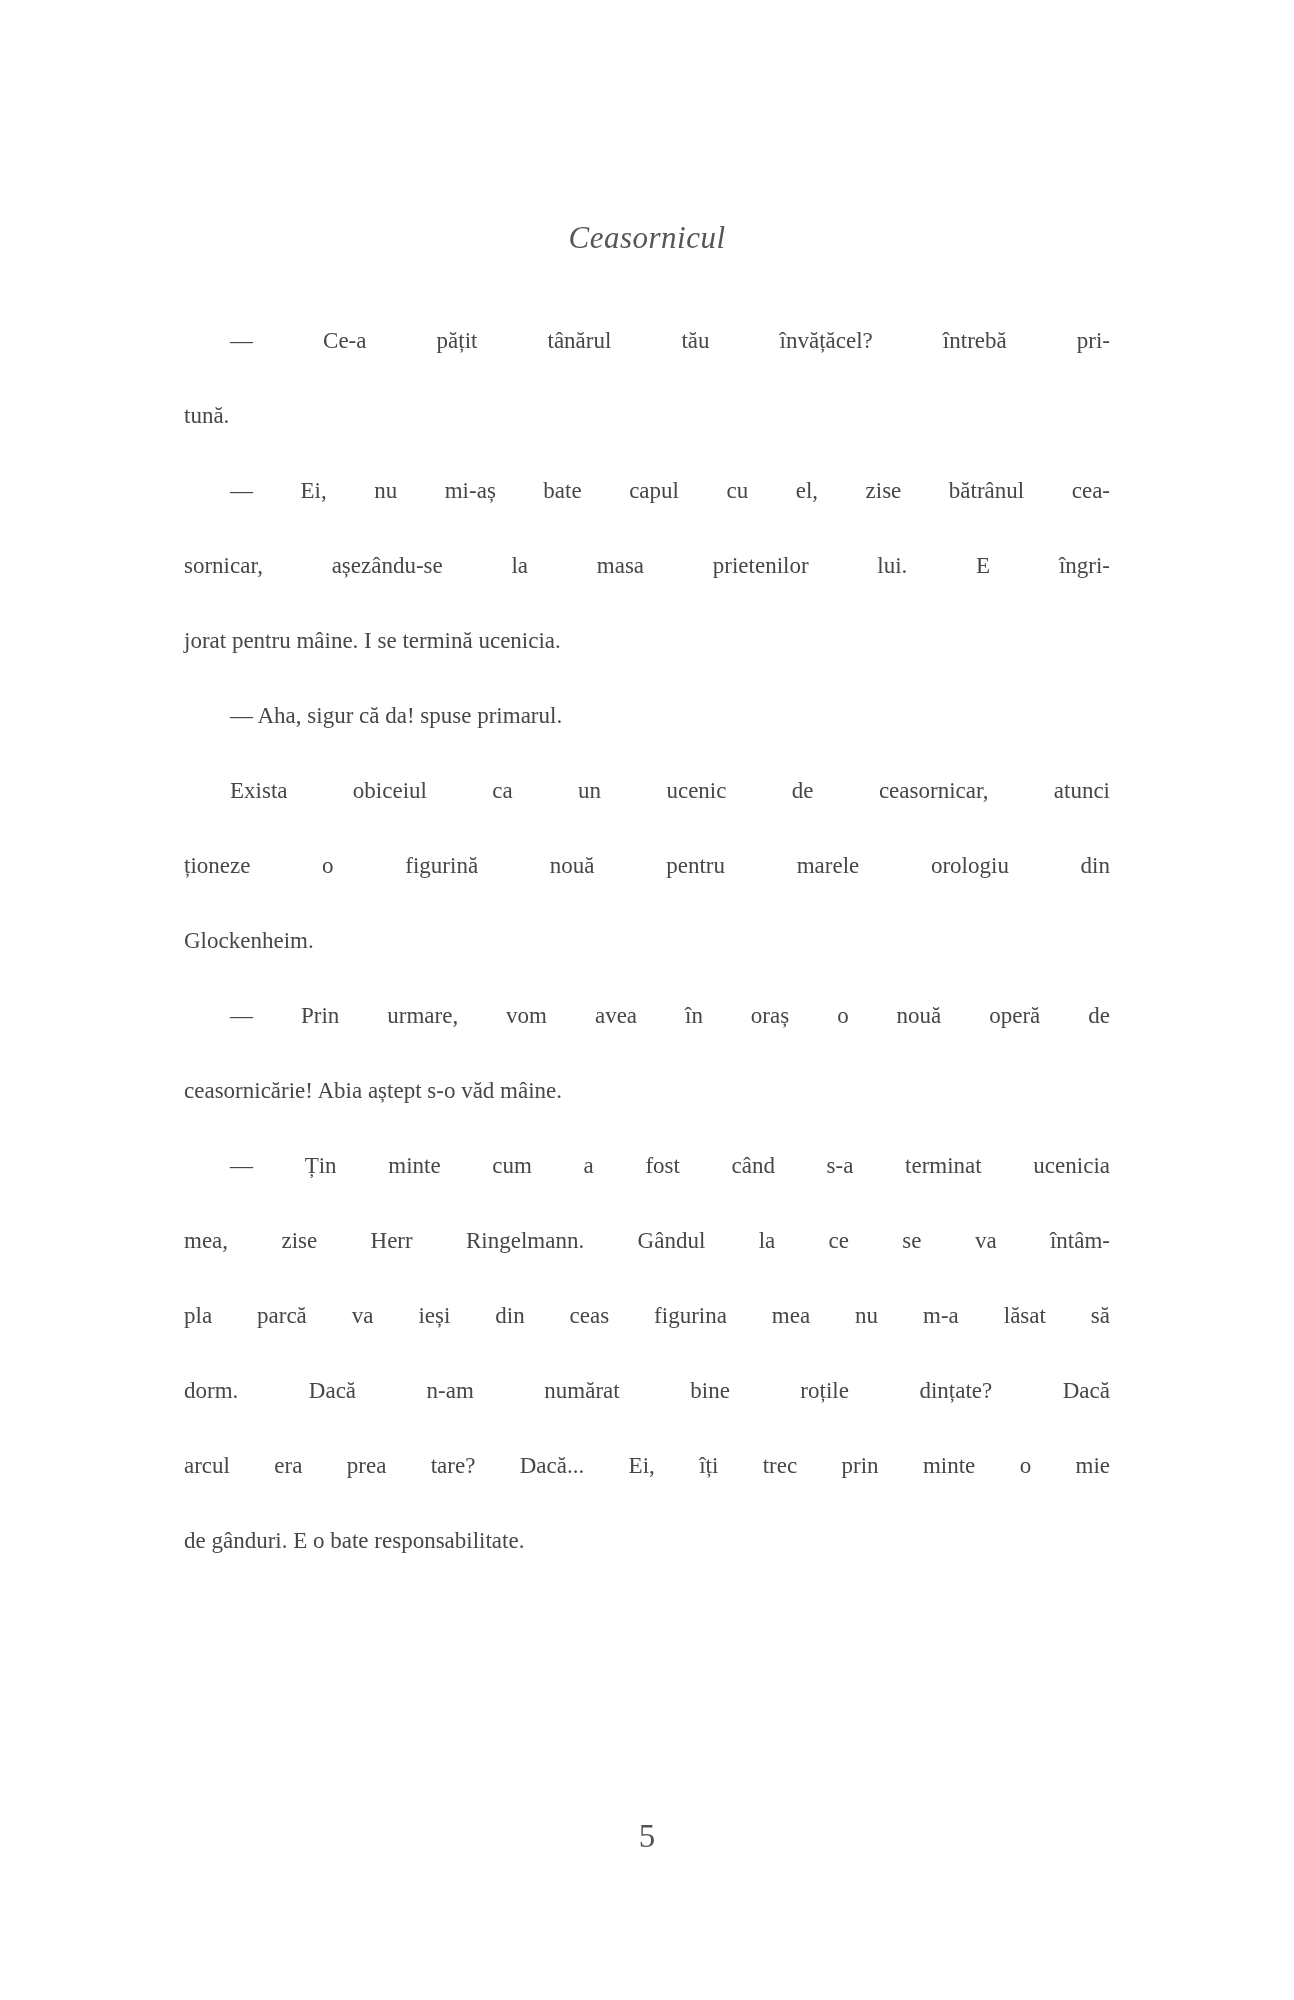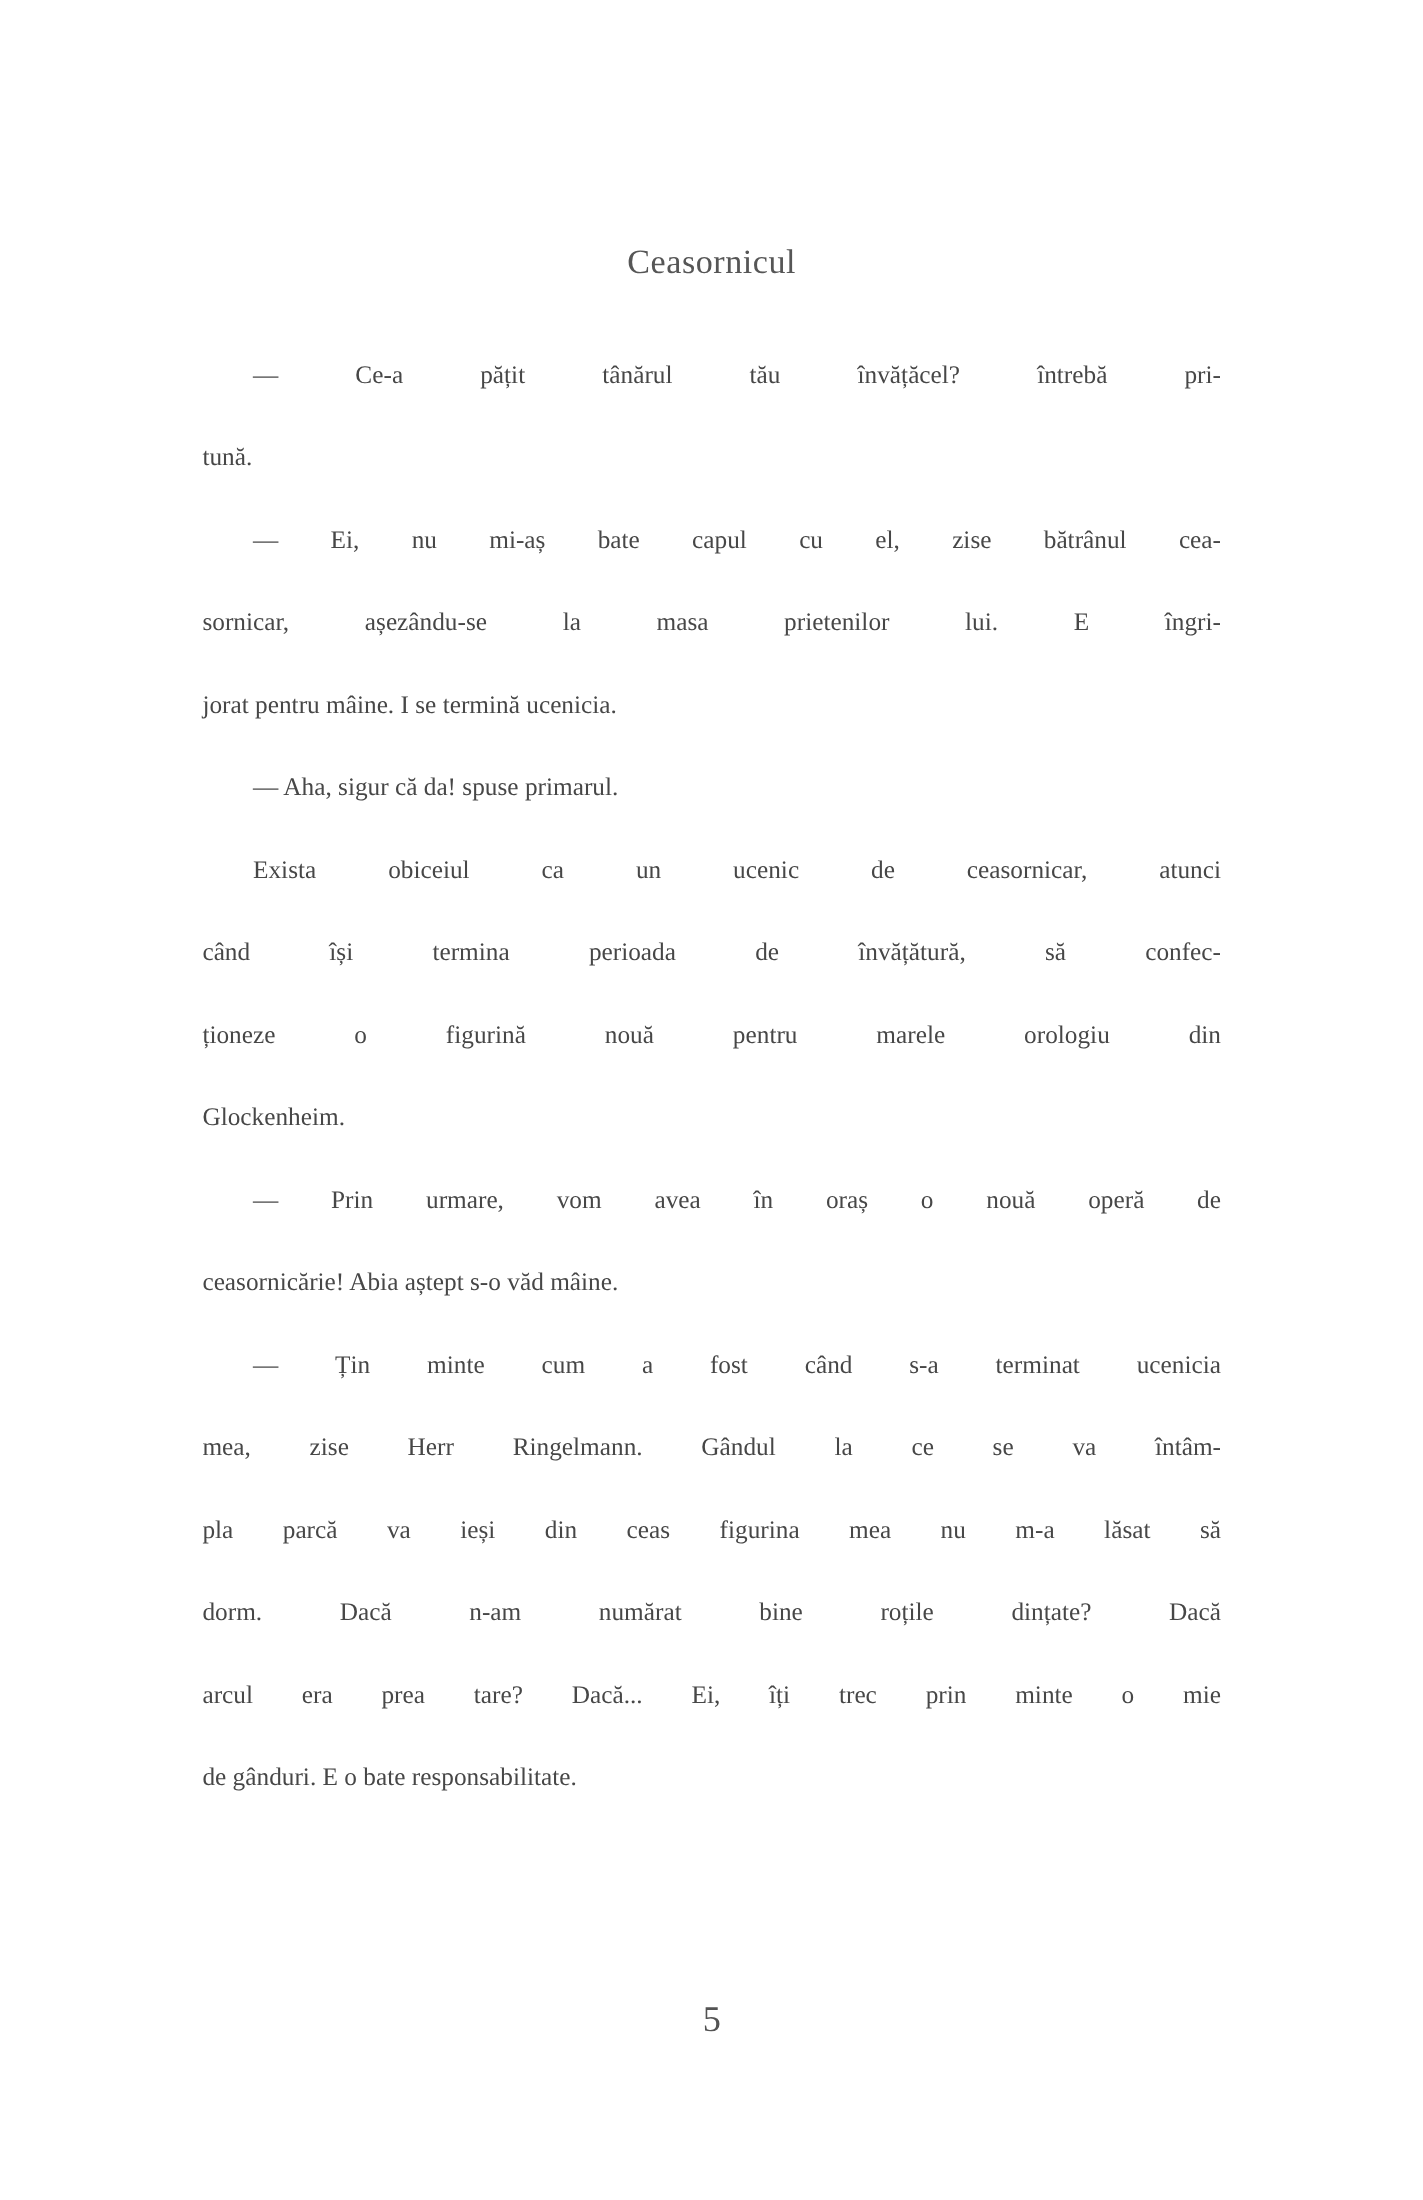--- a/index.html
+++ b/index.html
@@ -18,20 +18,21 @@
     position: absolute;
     inset: 0;
     background: #ffffff;
   }
   .running-header {
     position: absolute;
     top: 220px;
     left: 0;
     width: 100%;
     text-align: center;
+    font-style: italic;
     font-size: 31px;
     letter-spacing: 0.5px;
     color: #565656;
   }
   .body-text {
     position: absolute;
     top: 303px;
     left: 184px;
     width: 926px;
     font-size: 23px;
@@ -68,21 +69,20 @@
   <div class="running-header">Ceasornicul</div>
 
   <div class="body-text">
     <div class="line indent">— Ce-a pățit tânărul tău învățăcel? întrebă pri-</div>
     <div class="line parend">tună.</div>
     <div class="line indent">— Ei, nu mi-aș bate capul cu el, zise bătrânul cea-</div>
     <div class="line">sornicar, așezându-se la masa prietenilor lui. E îngri-</div>
     <div class="line parend">jorat pentru mâine. I se termină ucenicia.</div>
     <div class="line indent parend">— Aha, sigur că da! spuse primarul.</div>
     <div class="line indent">Exista obiceiul ca un ucenic de ceasornicar, atunci</div>
-    <div class="line">când își termina perioada de învățătură, să confec-</div>
     <div class="line">ționeze o figurină nouă pentru marele orologiu din</div>
     <div class="line parend">Glockenheim.</div>
     <div class="line indent">— Prin urmare, vom avea în oraș o nouă operă de</div>
     <div class="line parend">ceasornicărie! Abia aștept s-o văd mâine.</div>
     <div class="line indent">— Țin minte cum a fost când s-a terminat ucenicia</div>
     <div class="line">mea, zise Herr Ringelmann. Gândul la ce se va întâm-</div>
     <div class="line">pla parcă va ieși din ceas figurina mea nu m-a lăsat să</div>
     <div class="line">dorm. Dacă n-am numărat bine roțile dințate? Dacă</div>
     <div class="line">arcul era prea tare? Dacă... Ei, îți trec prin minte o mie</div>
     <div class="line parend">de gânduri. E o bate responsabilitate.</div>

